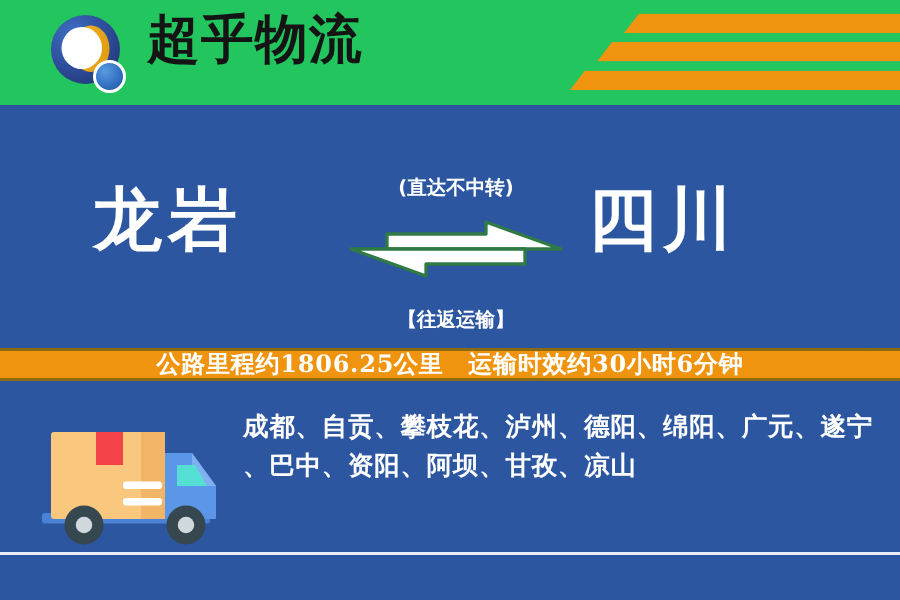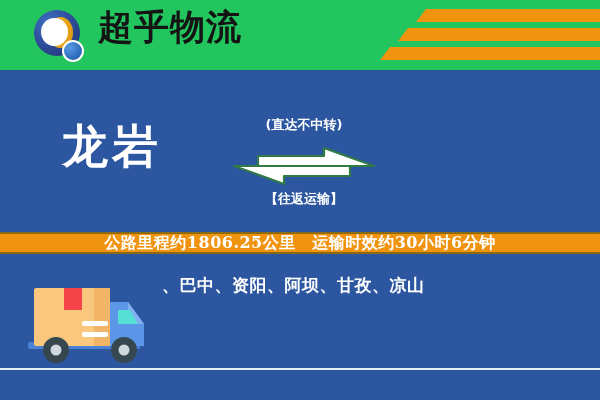--- a/index.html
+++ b/index.html
@@ -151,21 +151,21 @@
     left: 0;
     width: 152px;
     text-align: center;
     font-family: "DejaVu Sans", "Liberation Sans", sans-serif;
     font-size: 13px;
     font-weight: bold;
     color: #ffffff;
     white-space: nowrap;
   }
   .arrow-caption.top { top: 0px; }
-  .arrow-caption.bottom { top: 74px; }
+  .arrow-caption.bottom { top: 88px; }
   .arrow-svg {
     position: absolute;
     left: 0;
     top: 26px;
   }
 
   
   .infobar {
     position: absolute;
     left: 0; top: 232px;
@@ -263,20 +263,21 @@
       <svg class="arrow-svg" width="152" height="48" viewBox="0 0 152 48">
 
         <path d="M 96 6 L 146 24 L 30 24 L 30 14 L 96 14 Z" fill="#ffffff" stroke="#2f7a45" stroke-width="2.2" stroke-linejoin="round"></path>
 
         <path d="M 56 42 L 6 24 L 122 24 L 122 34 L 56 34 Z" fill="#ffffff" stroke="#2f7a45" stroke-width="2.2" stroke-linejoin="round"></path>
       </svg>
 
       <div class="arrow-caption bottom">【往返运输】</div>
     </div>
 
+    <div class="city city-dest">四川</div>
   </div>
 
   <div class="infobar">
     <div class="infobar-text">公路里程约1806.25公里　运输时效约30小时6分钟</div>
   </div>
 
   <div class="coverage">
 
     <svg class="truck" width="128" height="88" viewBox="0 0 128 88">
 
@@ -295,19 +296,20 @@
       <rect x="58" y="41" width="26" height="5" rx="2" fill="#ffffff"></rect>
       <rect x="58" y="52" width="26" height="5" rx="2" fill="#ffffff"></rect>
 
       <circle cx="32" cy="70" r="13" fill="#37474f"></circle>
       <circle cx="32" cy="70" r="5.5" fill="#cfd8dc"></circle>
       <circle cx="100" cy="70" r="13" fill="#37474f"></circle>
       <circle cx="100" cy="70" r="5.5" fill="#cfd8dc"></circle>
     </svg>
 
     <div class="city-list">
+      <div class="city-line">成都、自贡、攀枝花、泸州、德阳、绵阳、广元、遂宁</div>
       <div class="city-line">、巴中、资阳、阿坝、甘孜、凉山</div>
     </div>
 
     <div class="bottom-rule"></div>
   </div>
 
 </div>
 
 </body></html>

